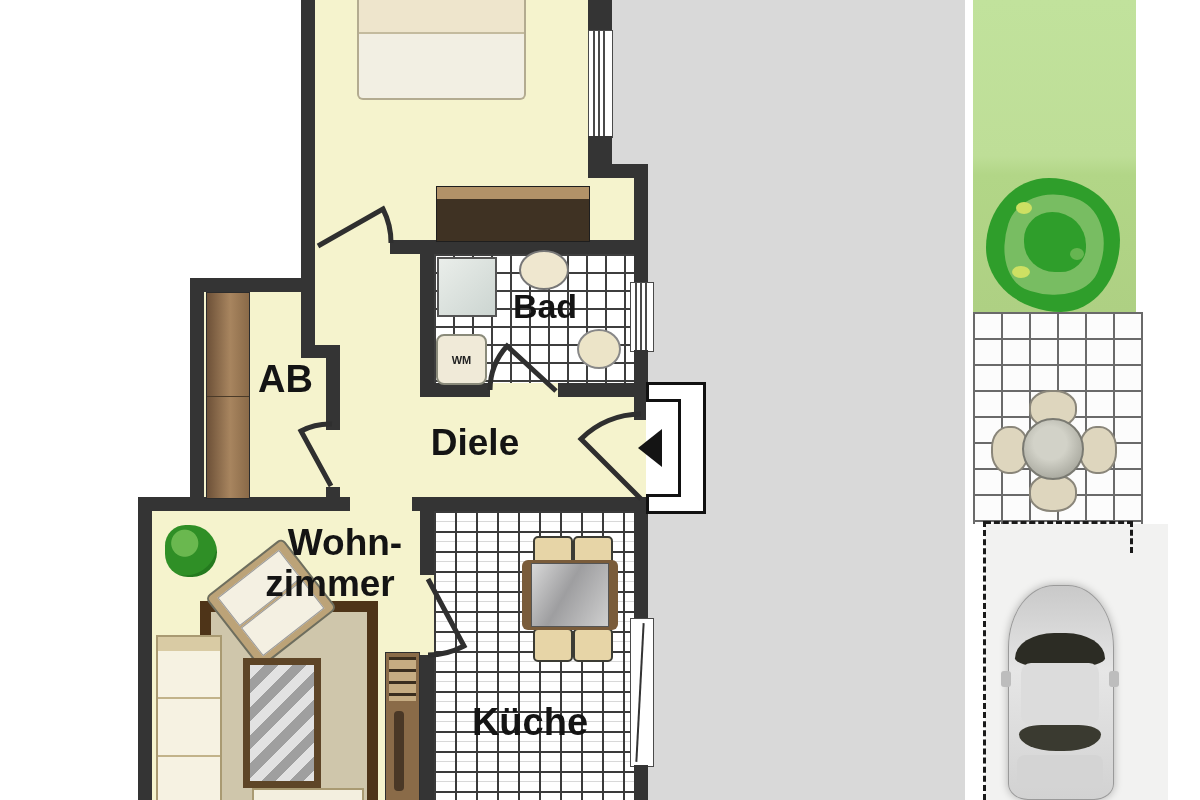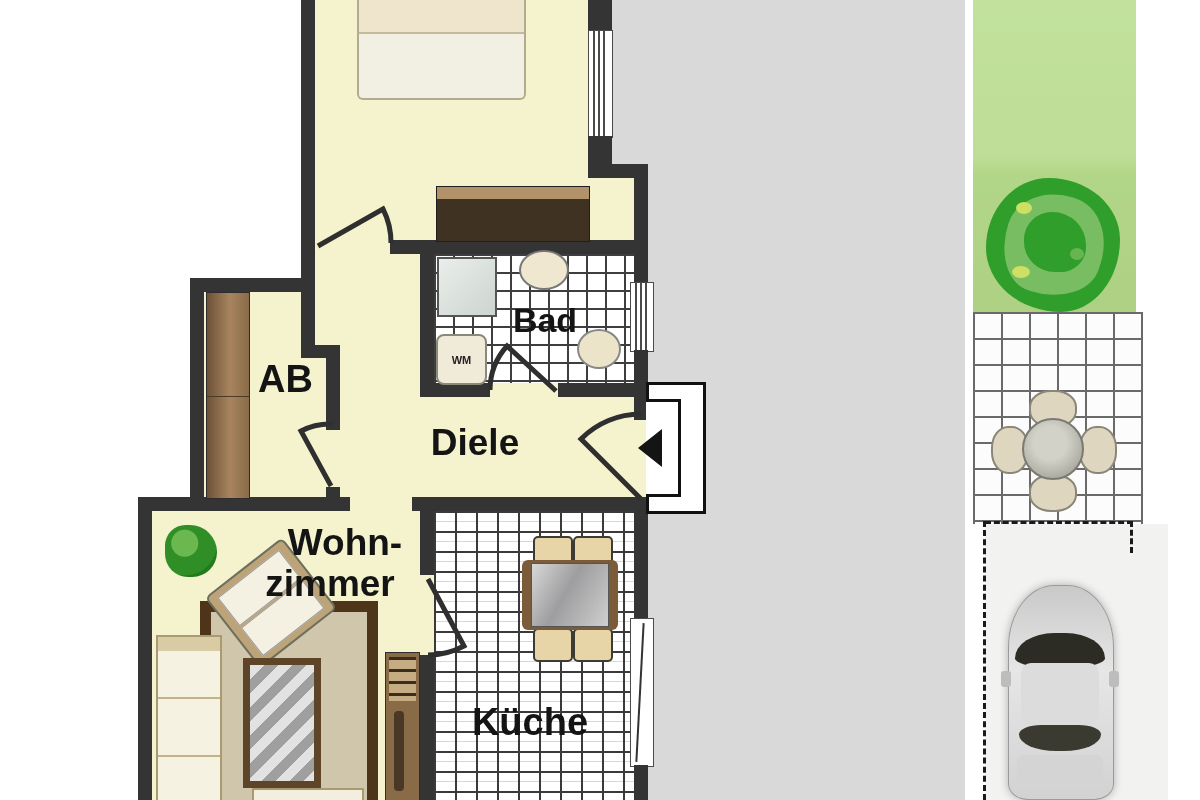--- a/index.html
+++ b/index.html
@@ -188,20 +188,20 @@
               border-right:24px solid #141414;border-top:19px solid transparent;border-bottom:19px solid transparent;"></div>
 
   <svg width="1200" height="800" viewBox="0 0 1200 800">
     <path d="M 318 246 L 383 209 A 74 74 0 0 1 391 243" fill="none" stroke="#2f2f2f" stroke-width="5"></path>
     <path d="M 556 391 L 507 346 A 66 66 0 0 0 490 390" fill="none" stroke="#2f2f2f" stroke-width="5"></path>
     <path d="M 331 486 L 301 431 A 62 62 0 0 1 332 424" fill="none" stroke="#2f2f2f" stroke-width="5"></path>
     <path d="M 641 499 L 581 439 A 85 85 0 0 1 641 414" fill="none" stroke="#2f2f2f" stroke-width="5"></path>
     <path d="M 428 579 L 464 646 A 76 76 0 0 1 428 655" fill="none" stroke="#2f2f2f" stroke-width="5"></path>
   </svg>
 
-  <div class="roomlabel" style="left:495px;top:303px;width:100px;font-size:34px;">Bad</div>
+  <div class="roomlabel" style="left:495px;top:289px;width:100px;font-size:34px;">Bad</div>
   <div class="roomlabel" style="left:248px;top:360px;width:75px;font-size:38px;">AB</div>
   <div class="roomlabel" style="left:270px;top:524px;width:150px;font-size:37px;">Wohn-</div>
   <div class="roomlabel" style="left:420px;top:424px;width:110px;font-size:37px;">Diele</div>
   <div class="roomlabel" style="left:450px;top:703px;width:160px;font-size:38px;">Küche</div>
   <div class="roomlabel" style="left:240px;top:565px;width:180px;font-size:37px;">zimmer</div>
 
 </div>
 
 </body></html>

